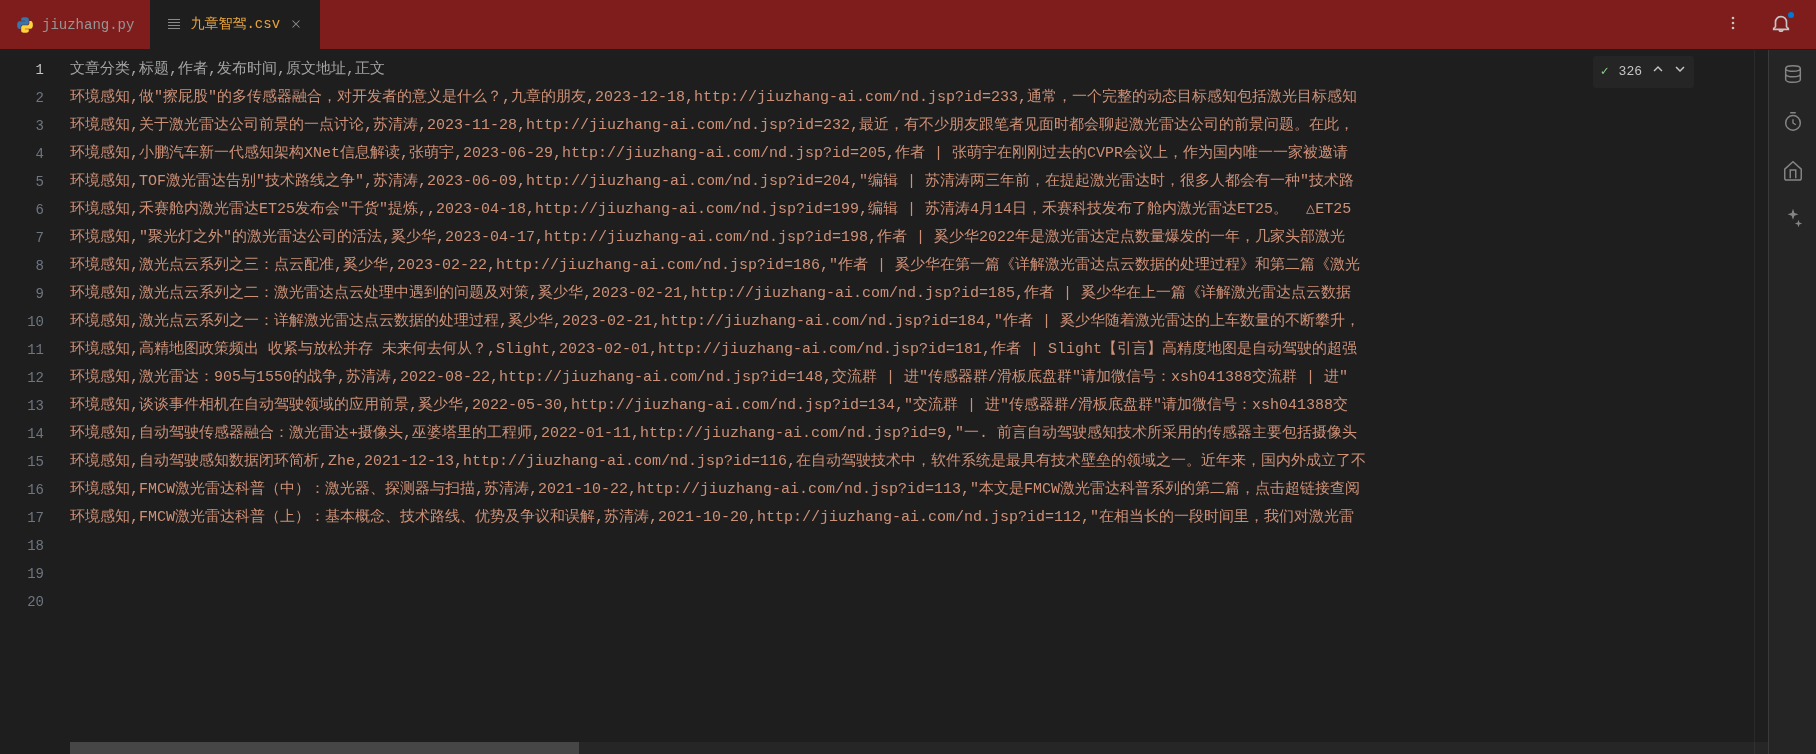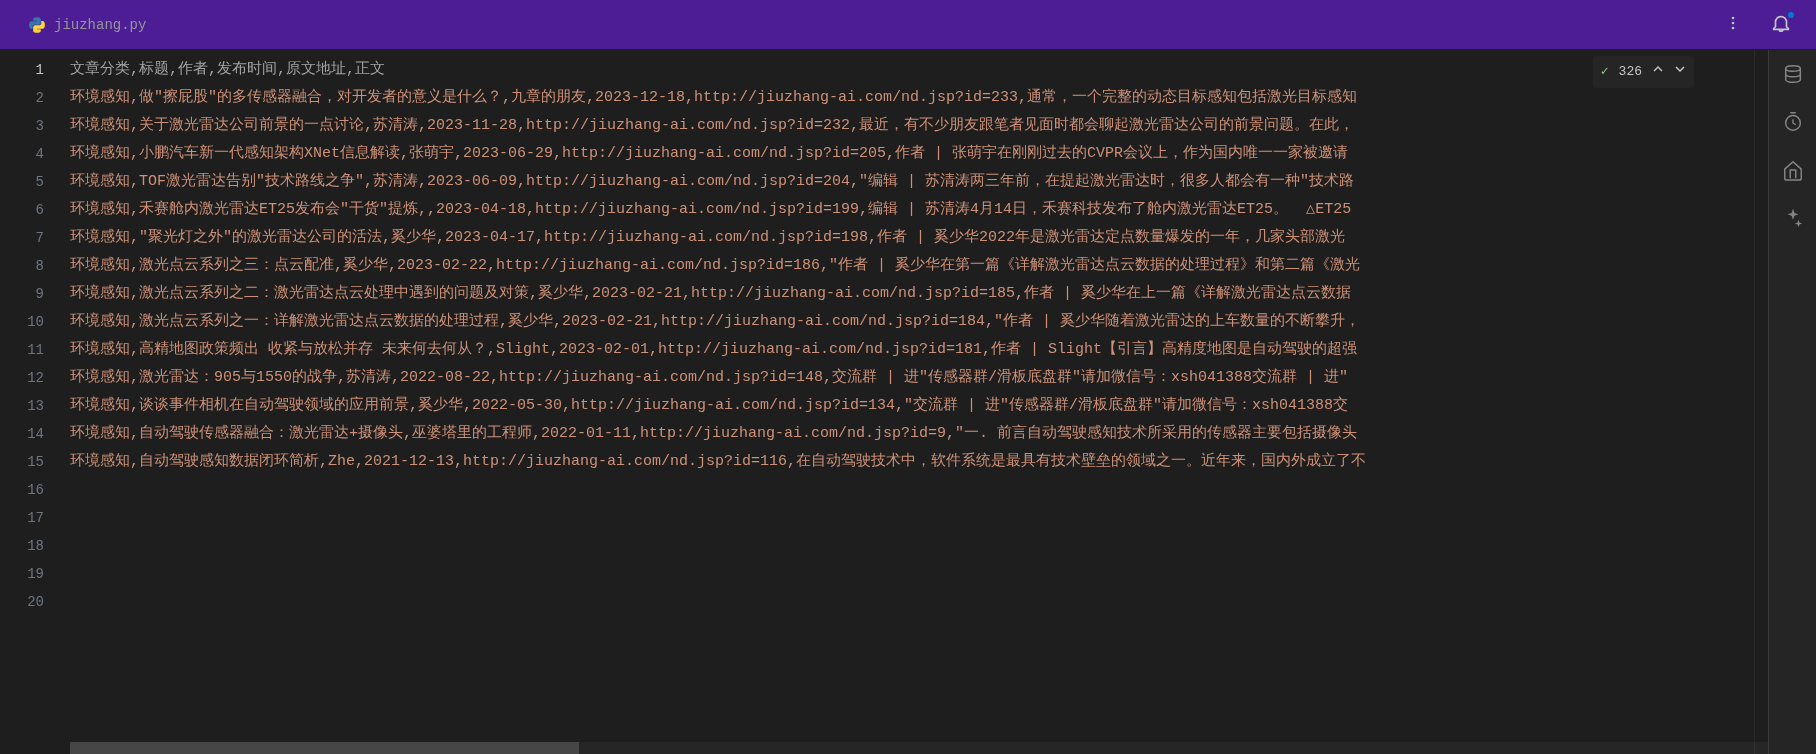--- a/index.html
+++ b/index.html
@@ -13,24 +13,24 @@
       width: 1816px;
     }
     .editor-container {
       display: flex;
       flex-direction: column;
       height: 100%;
     }
     .tab-bar {
       display: flex;
       align-items: center;
-      background: #4c1d95;
+      background: #7f1d1d;
       height: 50px;
       border-bottom: 1px solid #1e1e1e;
-      padding-left: 12px;
+      padding-left: 0;
     }
     .tab {
       display: flex;
       align-items: center;
       padding: 0 16px;
       height: 100%;
       cursor: pointer;
       gap: 8px;
       color: #969696;
     }
@@ -196,20 +196,35 @@
 <div class="editor-container">
   <div class="tab-bar">
     <div class="tab">
       <span class="python-icon">
         <svg viewBox="0 0 32 32" width="18" height="18">
           <path fill="#3776ab" d="M15.885 2.1c-7.1 0-6.651 3.07-6.651 3.07v3.19h6.752v1H6.545S2 8.8 2 16.005s4.013 6.912 4.013 6.912H8.33v-3.361s-.13-4.013 3.9-4.013h6.762s3.772.06 3.772-3.652V5.8s.572-3.712-6.842-3.712z"></path>
           <path fill="#ffd43b" d="M16.115 29.91c7.1 0 6.651-3.08 6.651-3.08v-3.18h-6.751v-1h9.47S30 23.2 30 16s-4.013-6.91-4.013-6.91H23.67v3.36s.13 4.02-3.9 4.02h-6.765s-3.77-.06-3.77 3.65v6.09s-.572 3.71 6.842 3.71z"></path>
         </svg>
       </span>
       <span class="filename">jiuzhang.py</span>
+    </div>
+    <div class="tab active">
+      <span class="csv-icon">
+        <svg width="16" height="16" viewBox="0 0 16 16">
+          <path fill="currentColor" d="M2 3h12v1H2zm0 3h12v1H2zm0 3h12v1H2zm0 3h12v1H2z"></path>
+        </svg>
+      </span>
+      <span class="filename">
+        <span class="filename-name">九章智驾</span><span class="filename-name">.csv</span>
+      </span>
+      <span class="close-icon">
+        <svg width="14" height="14" viewBox="0 0 16 16">
+            <path fill="currentColor" d="M8 8.707l3.646 3.647.708-.707L8.707 8l3.647-3.646-.707-.708L8 7.293 4.354 3.646l-.708.708L7.293 8l-3.647 3.646.708.708L8 8.707z"></path>
+          </svg>
+      </span>
     </div>
     <div class="tab-actions">
       <span class="more-icon">
         <svg width="16" height="16" viewBox="0 0 16 16">
             <circle cx="8" cy="3" r="1.3" fill="currentColor"></circle>
             <circle cx="8" cy="8" r="1.3" fill="currentColor"></circle>
             <circle cx="8" cy="13" r="1.3" fill="currentColor"></circle>
           </svg>
       </span>
       <div class="bell-container">
@@ -271,20 +286,22 @@
       <div class="code-line">环境感知,禾赛舱内激光雷达ET25发布会"干货"提炼,,2023-04-18,http://jiuzhang-ai.com/nd.jsp?id=199,编辑 | 苏清涛4月14日，禾赛科技发布了舱内激光雷达ET25。  △ET25</div>
       <div class="code-line">环境感知,"聚光灯之外"的激光雷达公司的活法,奚少华,2023-04-17,http://jiuzhang-ai.com/nd.jsp?id=198,作者 | 奚少华2022年是激光雷达定点数量爆发的一年，几家头部激光</div>
       <div class="code-line">环境感知,激光点云系列之三：点云配准,奚少华,2023-02-22,http://jiuzhang-ai.com/nd.jsp?id=186,"作者 | 奚少华在第一篇《详解激光雷达点云数据的处理过程》和第二篇《激光</div>
       <div class="code-line">环境感知,激光点云系列之二：激光雷达点云处理中遇到的问题及对策,奚少华,2023-02-21,http://jiuzhang-ai.com/nd.jsp?id=185,作者 | 奚少华在上一篇《详解激光雷达点云数据</div>
       <div class="code-line">环境感知,激光点云系列之一：详解激光雷达点云数据的处理过程,奚少华,2023-02-21,http://jiuzhang-ai.com/nd.jsp?id=184,"作者 | 奚少华随着激光雷达的上车数量的不断攀升，</div>
       <div class="code-line">环境感知,高精地图政策频出 收紧与放松并存 未来何去何从？,Slight,2023-02-01,http://jiuzhang-ai.com/nd.jsp?id=181,作者 | Slight【引言】高精度地图是自动驾驶的超强</div>
       <div class="code-line">环境感知,激光雷达：905与1550的战争,苏清涛,2022-08-22,http://jiuzhang-ai.com/nd.jsp?id=148,交流群 | 进"传感器群/滑板底盘群"请加微信号：xsh041388交流群 | 进"</div>
       <div class="code-line">环境感知,谈谈事件相机在自动驾驶领域的应用前景,奚少华,2022-05-30,http://jiuzhang-ai.com/nd.jsp?id=134,"交流群 | 进"传感器群/滑板底盘群"请加微信号：xsh041388交</div>
       <div class="code-line">环境感知,自动驾驶传感器融合：激光雷达+摄像头,巫婆塔里的工程师,2022-01-11,http://jiuzhang-ai.com/nd.jsp?id=9,"一. 前言自动驾驶感知技术所采用的传感器主要包括摄像头</div>
       <div class="code-line">环境感知,自动驾驶感知数据闭环简析,Zhe,2021-12-13,http://jiuzhang-ai.com/nd.jsp?id=116,在自动驾驶技术中，软件系统是最具有技术壁垒的领域之一。近年来，国内外成立了不</div>
+      <div class="code-line">环境感知,FMCW激光雷达科普（中）：激光器、探测器与扫描,苏清涛,2021-10-22,http://jiuzhang-ai.com/nd.jsp?id=113,"本文是FMCW激光雷达科普系列的第二篇，点击超链接查阅</div>
+      <div class="code-line">环境感知,FMCW激光雷达科普（上）：基本概念、技术路线、优势及争议和误解,苏清涛,2021-10-20,http://jiuzhang-ai.com/nd.jsp?id=112,"在相当长的一段时间里，我们对激光雷</div>
     </div>
 
     <div class="minimap-area"></div>
 
     <div class="right-sidebar">
       <div class="sidebar-icon">
         <svg width="22" height="22" viewBox="0 0 24 24">
             <path fill="none" stroke="currentColor" stroke-width="1.6" d="M12 3c4.5 0 8 1.3 8 3s-3.5 3-8 3-8-1.3-8-3 3.5-3 8-3zm8 3v6c0 1.7-3.5 3-8 3s-8-1.3-8-3V6m16 6v6c0 1.7-3.5 3-8 3s-8-1.3-8-3v-6"></path>
           </svg>
       </div>

